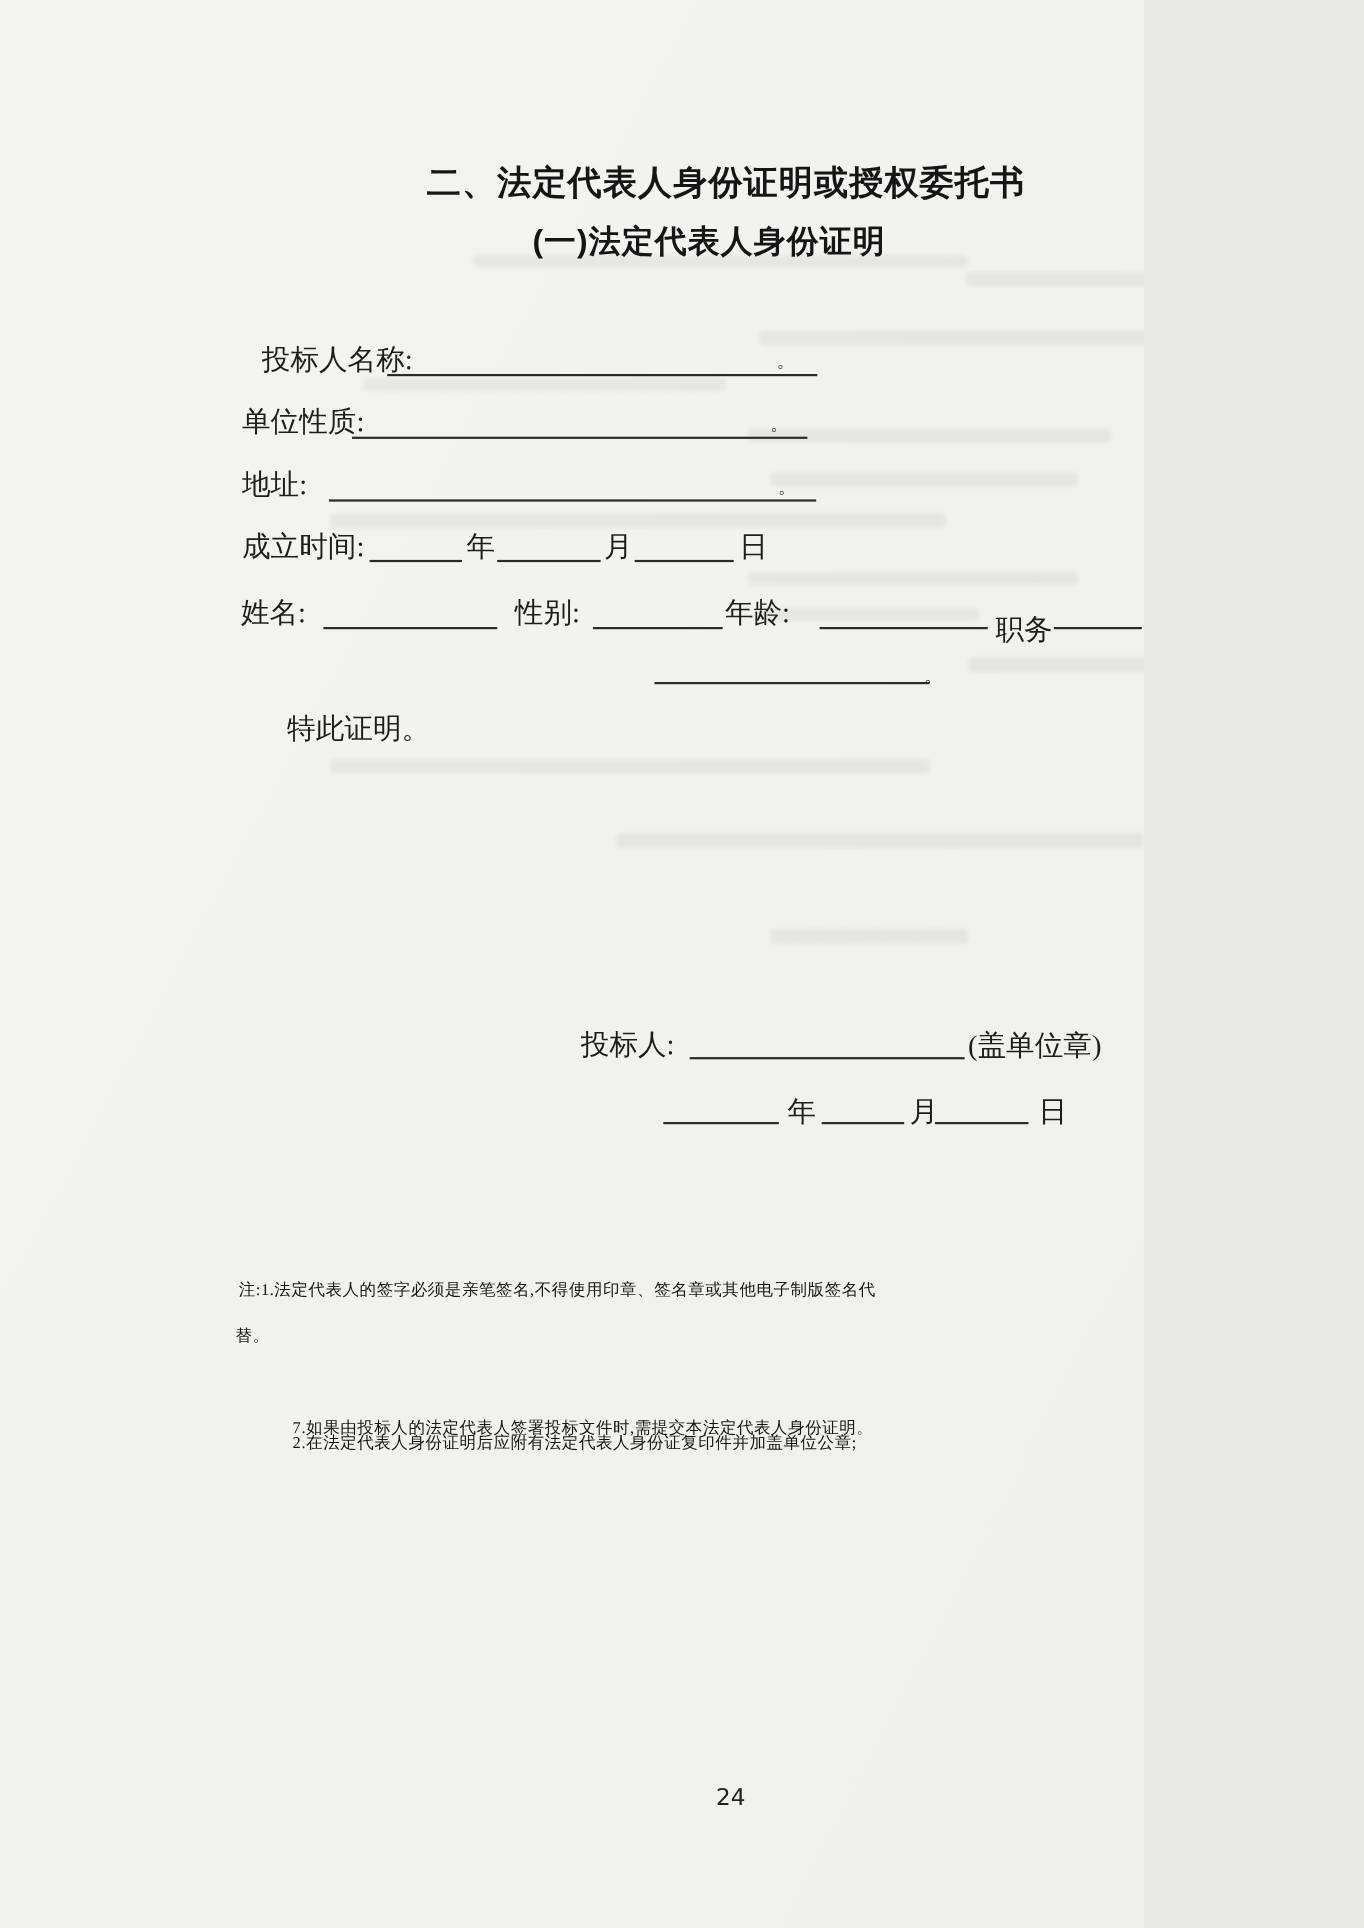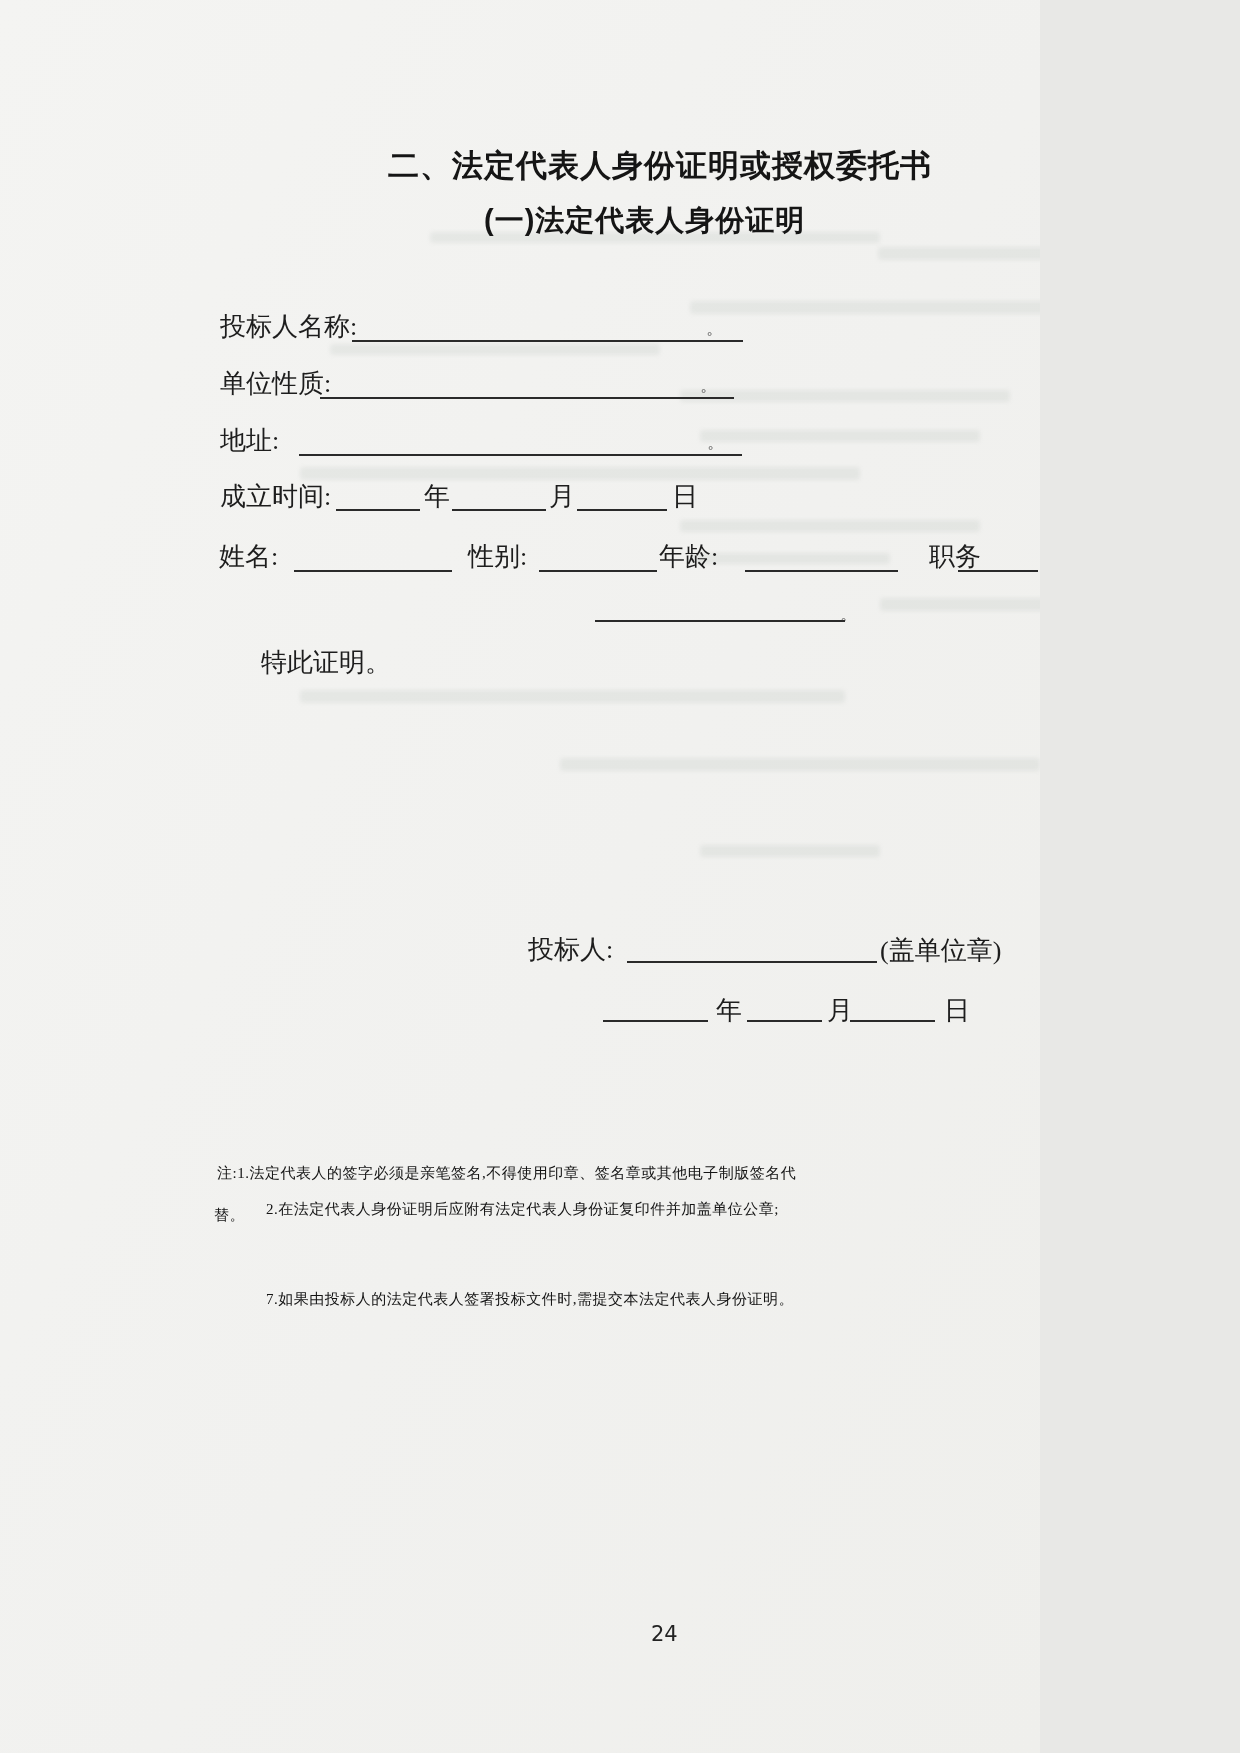--- a/index.html
+++ b/index.html
@@ -62,21 +62,21 @@
   <div class="ghost" style="left:690px;top:553px;width:200px;height:11px;"></div>
   <div class="ghost" style="left:880px;top:598px;width:340px;height:13px;"></div>
   <div class="ghost" style="left:300px;top:690px;width:545px;height:13px;"></div>
   <div class="ghost" style="left:560px;top:758px;width:480px;height:13px;"></div>
   <div class="ghost" style="left:1075px;top:788px;width:150px;height:13px;"></div>
   <div class="ghost" style="left:700px;top:845px;width:180px;height:12px;"></div>
 
   <div class="t title" style="left:388px;top:150px;font-size:31px;">二、法定代表人身份证明或授权委托书</div>
   <div class="t title" style="left:484px;top:206px;font-size:29px;">(一)法定代表人身份证明</div>
 
-  <div class="t lbl" style="left:220px;top:314px;">投标人名称:</div>
+  <div class="t lbl" style="left:238px;top:314px;">投标人名称:</div>
   <div class="uline" style="left:352px;top:340px;width:391px;"></div>
   <div class="t stop" style="left:706px;top:320px;">。</div>
 
   <div class="t lbl" style="left:220px;top:371px;">单位性质:</div>
   <div class="uline" style="left:320px;top:397px;width:414px;"></div>
   <div class="t stop" style="left:700px;top:377px;">。</div>
 
   <div class="t lbl" style="left:220px;top:428px;">地址:</div>
   <div class="uline" style="left:299px;top:454px;width:443px;"></div>
   <div class="t stop" style="left:707px;top:434px;">。</div>
@@ -88,21 +88,21 @@
   <div class="t lbl" style="left:549px;top:484px;">月</div>
   <div class="uline" style="left:577px;top:509px;width:90px;"></div>
   <div class="t lbl" style="left:672px;top:484px;">日</div>
 
   <div class="t lbl" style="left:219px;top:544px;">姓名:</div>
   <div class="uline" style="left:294px;top:570px;width:158px;"></div>
   <div class="t lbl" style="left:468px;top:544px;">性别:</div>
   <div class="uline" style="left:539px;top:570px;width:118px;"></div>
   <div class="t lbl" style="left:659px;top:544px;">年龄:</div>
   <div class="uline" style="left:745px;top:570px;width:153px;"></div>
-  <div class="t lbl" style="left:905px;top:544px;margin-left:24px;">职务</div>
+  <div class="t lbl" style="left:905px;top:560px;">职务</div>
   <div class="uline" style="left:958px;top:570px;width:80px;"></div>
   <div class="t lbl" style="left:1041px;top:544px;">:</div>
   <div class="t lbl" style="left:1062px;top:544px;">系</div>
 
   <div class="uline" style="left:595px;top:620px;width:250px;"></div>
   <div class="t stop" style="left:840px;top:606px;">。</div>
 
   <div class="t lbl" style="left:261px;top:650px;">特此证明。</div>
 
   <div class="t lbl" style="left:528px;top:937px;">投标人:</div>
@@ -111,18 +111,18 @@
 
   <div class="uline" style="left:603px;top:1020px;width:105px;"></div>
   <div class="t lbl" style="left:716px;top:998px;">年</div>
   <div class="uline" style="left:747px;top:1020px;width:75px;"></div>
   <div class="t lbl" style="left:827px;top:998px;">月</div>
   <div class="uline" style="left:850px;top:1020px;width:85px;"></div>
   <div class="t lbl" style="left:944px;top:998px;">日</div>
 
   <div class="t note" style="left:217px;top:1166px;">注:1.法定代表人的签字必须是亲笔签名,不得使用印章、签名章或其他电子制版签名代</div>
   <div class="t note" style="left:214px;top:1208px;">替。</div>
-  <div class="t note" style="left:266px;top:1202px;">2.在法定代表人身份证明后应附有法定代表人身份证复印件并加盖单位公章;</div>
+  <div class="t note" style="left:266px;top:1305px;">2.在法定代表人身份证明后应附有法定代表人身份证复印件并加盖单位公章;</div>
   <div class="t note" style="left:266px;top:1292px;">7.如果由投标人的法定代表人签署投标文件时,需提交本法定代表人身份证明。</div>
 
   <div class="t pagenum" style="left:651px;top:1624px;">24</div>
 
 </div>
 
 </body></html>

